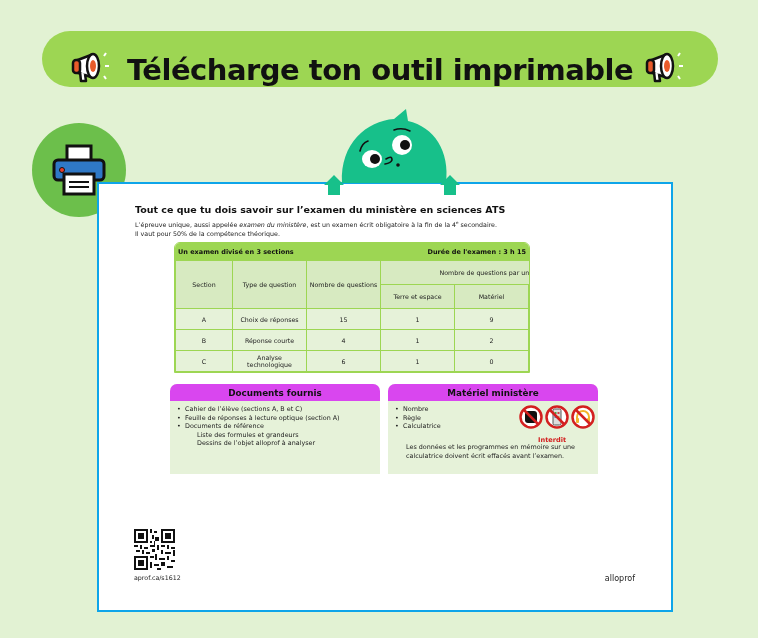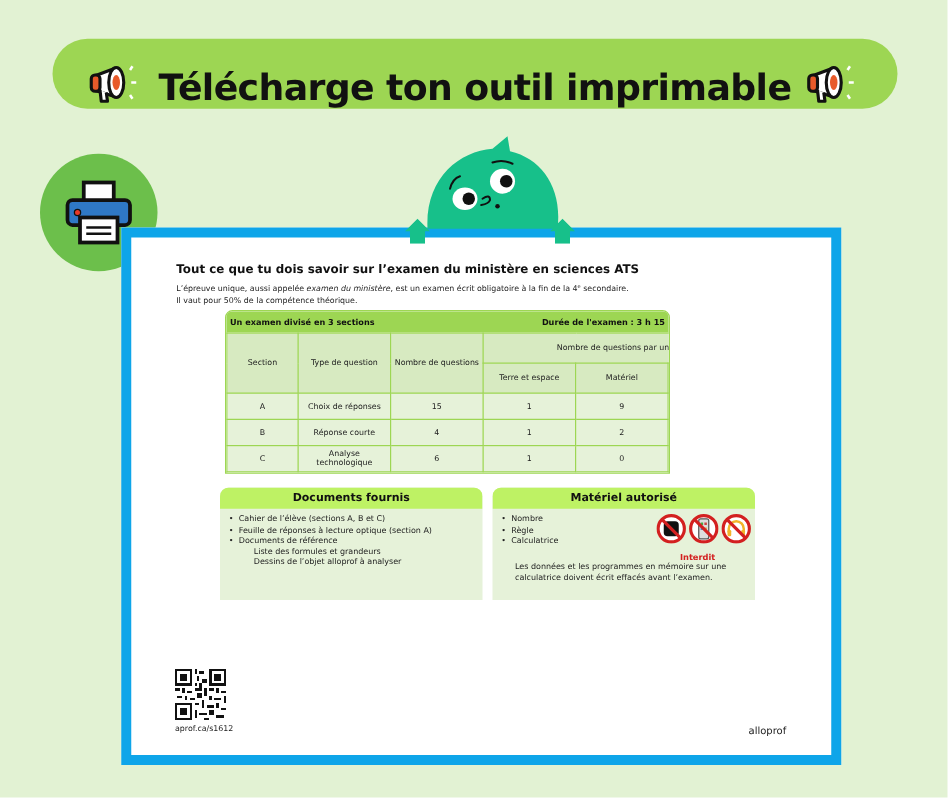--- a/index.html
+++ b/index.html
@@ -27,21 +27,21 @@
     position: absolute; left: 32px; top: 123px; width: 94px; height: 94px;
     border-radius: 50%; background: #6cbf4b;
     display: flex; align-items: center; justify-content: center;
   }
   
   .mascot { position: absolute; left: 322px; top: 103px; width: 146px; height: 92px; }
 
   
   .card {
     position: absolute; left: 97px; top: 182px; width: 576px; height: 430px;
-    background: #fff; border: 8px solid #0ea5e9;
+    background: #fff; border: 2px solid #0ea5e9;
   }
   .card-title {
     position: absolute; left: 36px; top: 20px;
     font-weight: bold; font-size: 9.5px; color: #111;
   }
   .card-intro {
     position: absolute; left: 36px; top: 34px; width: 480px;
     font-size: 6.3px; line-height: 9px; color: #222;
   }
   .card-intro i { font-style: italic; }
@@ -67,21 +67,21 @@
   table.exam thead tr.r2 th { height: 24px; }
 
   
   .info-box {
     position: absolute; top: 200px; width: 210px; height: 90px;
     background: #e6f2d9; border-radius: 7px 7px 0 0; overflow: hidden;
   }
   .info-box.docs { left: 71px; }
   .info-box.mat { left: 289px; }
   .info-head {
-    background: #bef264; height: 17px; display: flex; align-items: center; justify-content: center;
+    background: #d946ef; height: 17px; display: flex; align-items: center; justify-content: center;
     font-weight: bold; font-size: 8.8px; color: #111;
   }
   .info-body { padding: 4px 5px; font-size: 6.4px; line-height: 8.6px; color: #222; position: relative; height: 73px; }
   .info-body ul { list-style: none; }
   .info-body li { position: relative; padding-left: 10px; }
   .info-body li::before { content: "•"; position: absolute; left: 2px; }
   .info-body .sub { padding-left: 22px; }
   .mat-note { position: absolute; left: 18px; top: 42px; width: 180px; }
   .forbidden-icons { position: absolute; right: 3px; top: 4px; display: flex; gap: 2px; }
   .forbidden-label {
@@ -201,21 +201,21 @@
         <li>Cahier de l’élève (sections A, B et C)</li>
         <li>Feuille de réponses à lecture optique (section A)</li>
         <li>Documents de référence</li>
       </ul>
       <div class="sub">Liste des formules et grandeurs</div>
       <div class="sub">Dessins de l’objet alloprof à analyser</div>
     </div>
   </div>
 
   <div class="info-box mat">
-    <div class="info-head">Matériel autorisé</div>
+    <div class="info-head">Matériel ministère</div>
     <div class="info-body">
       <ul>
         <li>Nombre</li>
         <li>Règle</li>
         <li>Calculatrice</li>
       </ul>
       <div class="forbidden-icons">
         <svg width="24" height="24" viewBox="0 0 24 24">
           <circle cx="12" cy="12" r="10.5" fill="#fff"></circle>
           <rect x="6" y="6" width="12" height="12" rx="3" fill="#111"></rect>

